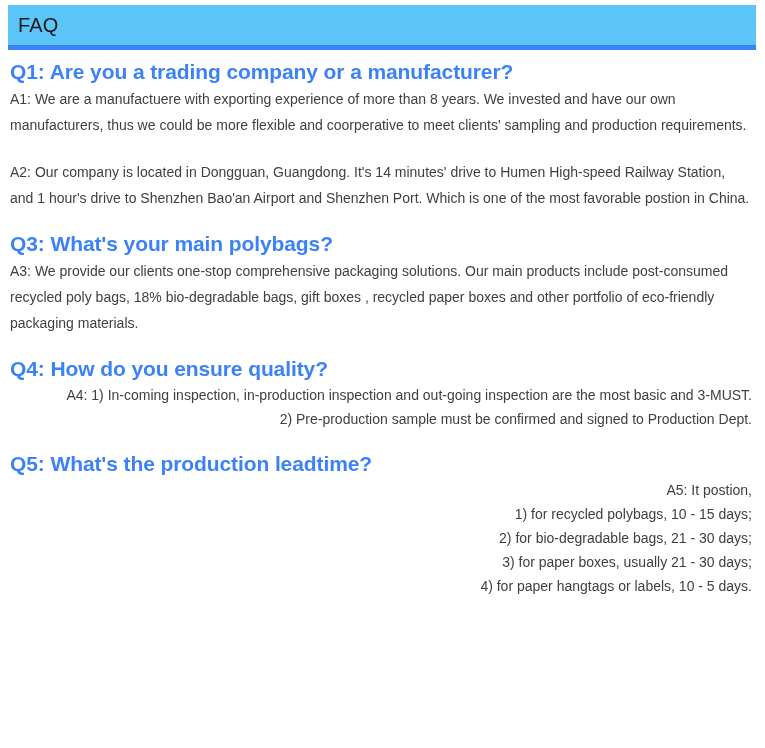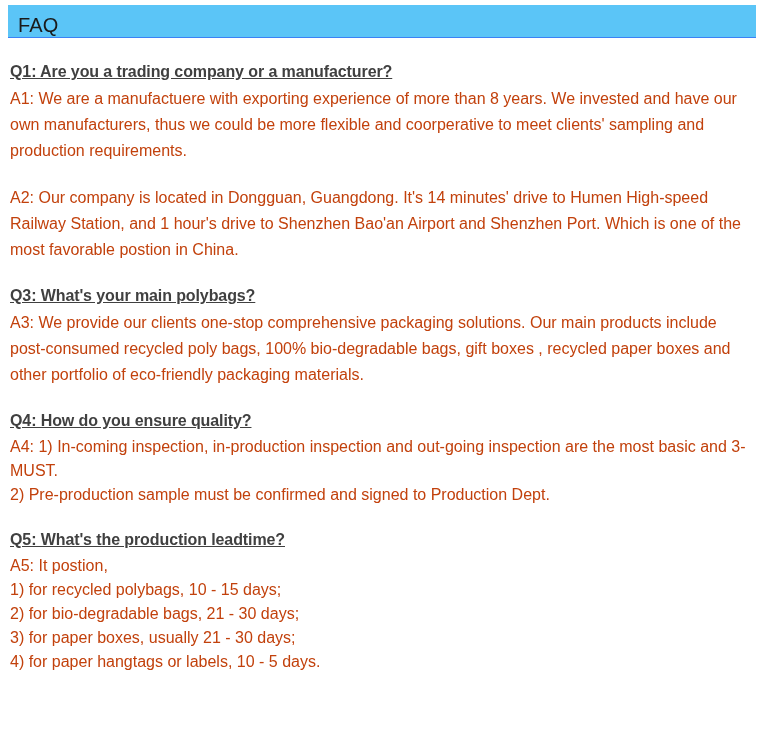--- a/index.html
+++ b/index.html
@@ -17,23 +17,23 @@
     position: relative;
     width: 765px;
     height: 748px;
     background: #ffffff;
   }
   .faq-banner {
     position: absolute;
     left: 8px;
     top: 5px;
     width: 748px;
-    height: 33px;
+    height: 45px;
     background: #5bc5f7;
-    border-bottom: 1px solid #3b82f6;
+    border-bottom: 5px solid #3b82f6;
     box-sizing: border-box;
   }
   .faq-banner-title {
     position: absolute;
     left: 10px;
     top: 8px;
     font-size: 20px;
     line-height: 24px;
     font-weight: 400;
     color: #1a1a1a;
@@ -45,40 +45,40 @@
     top: 60px;
     width: 742px;
   }
   .faq-item {
     margin-bottom: 21px;
   }
   .faq-item:last-child {
     margin-bottom: 0;
   }
   .faq-question {
-    font-size: 16px;
+    font-size: 21px;
     line-height: 24px;
     font-weight: bold;
-    color: #404040;
+    color: #3b82f6;
     margin: 0 0 2px 0;
     letter-spacing: -0.1px;
-    text-decoration: underline;
   }
   .faq-answer {
-    font-size: 16px;
+    font-size: 14px;
     line-height: 26px;
-    color: #c2410c;
+    color: #404040;
     margin: 0;
     max-width: 742px;
   }
   .faq-answer.tight {
     line-height: 24px;
   }
   .faq-line {
     display: block;
+    text-align: right;
   }
 </style>
 </head>
 <body>
 
 <div class="page">
 
   <div class="faq-banner">
     <div class="faq-banner-title">FAQ</div>
   </div>
@@ -89,21 +89,21 @@
       <p class="faq-question">Q1: Are you a trading company or a manufacturer?</p>
       <p class="faq-answer">A1: We are a manufactuere with exporting experience of more than 8 years. We invested and have our own manufacturers, thus we could be more flexible and coorperative to meet clients' sampling and production requirements.</p>
     </div>
 
     <div class="faq-item">
       <p class="faq-answer">A2: Our company is located in Dongguan, Guangdong. It's 14 minutes' drive to Humen High-speed Railway Station, and 1 hour's drive to Shenzhen Bao'an Airport and Shenzhen Port. Which is one of the most favorable postion in China.</p>
     </div>
 
     <div class="faq-item">
       <p class="faq-question">Q3: What's your main polybags?</p>
-      <p class="faq-answer">A3: We provide our clients one-stop comprehensive packaging solutions. Our main products include post-consumed recycled poly bags, 100% bio-degradable bags, gift boxes , recycled paper boxes and other portfolio of eco-friendly packaging materials.</p>
+      <p class="faq-answer">A3: We provide our clients one-stop comprehensive packaging solutions. Our main products include post-consumed recycled poly bags, 18% bio-degradable bags, gift boxes , recycled paper boxes and other portfolio of eco-friendly packaging materials.</p>
     </div>
 
     <div class="faq-item">
       <p class="faq-question">Q4: How do you ensure quality?</p>
       <p class="faq-answer tight">
         <span class="faq-line">A4: 1) In-coming inspection, in-production inspection and out-going inspection are the most basic and 3-MUST.</span>
         <span class="faq-line">2) Pre-production sample must be confirmed and signed to Production Dept.</span>
       </p>
     </div>
 

